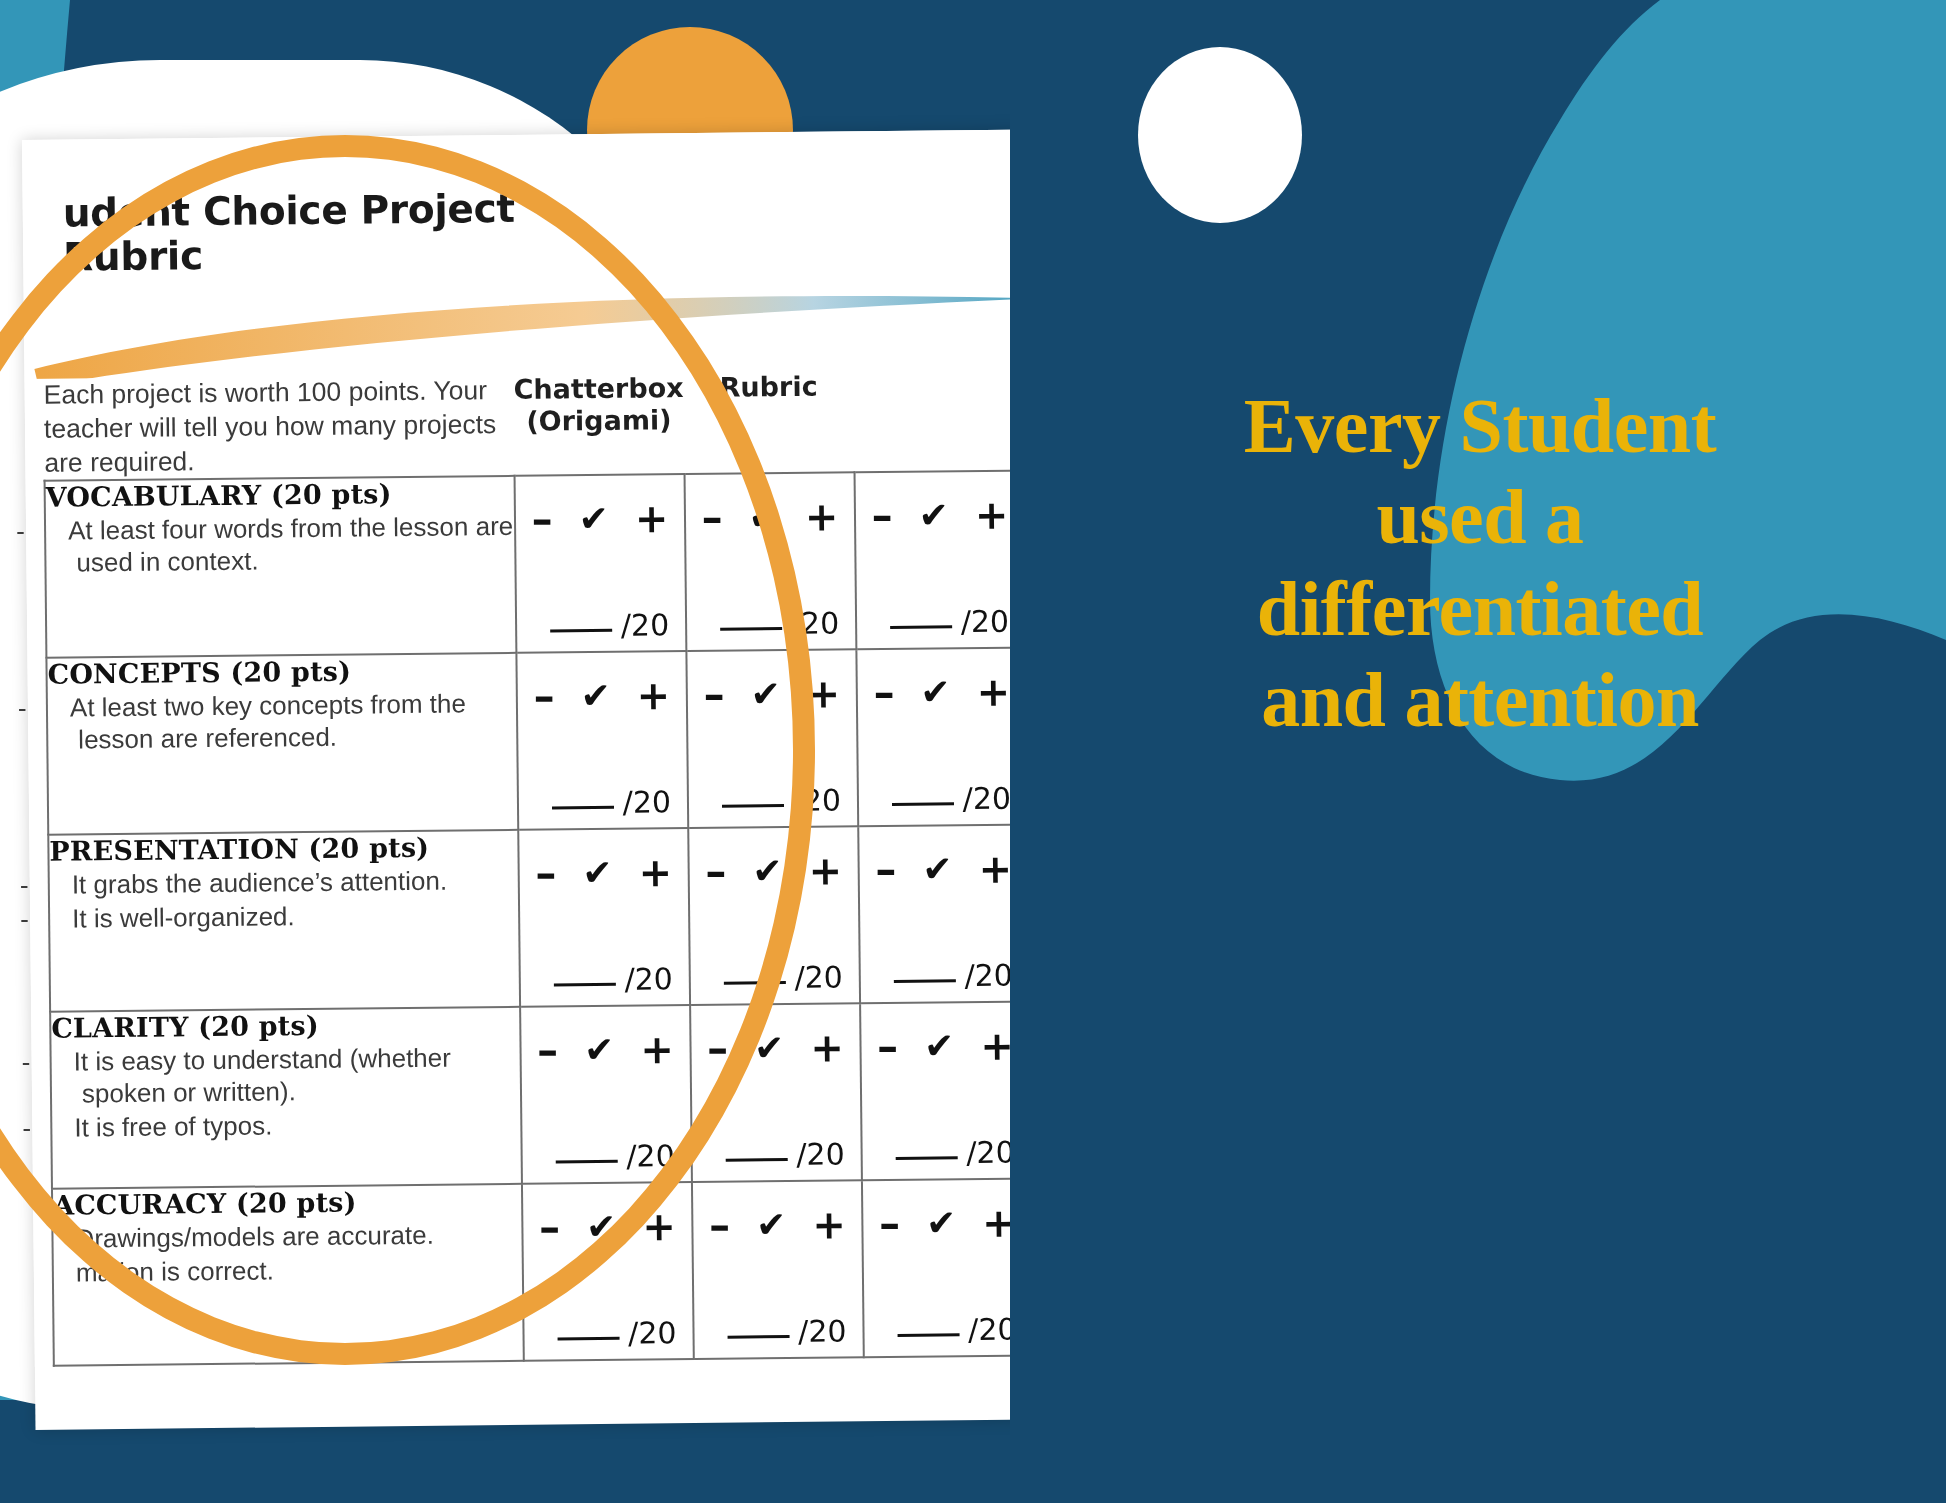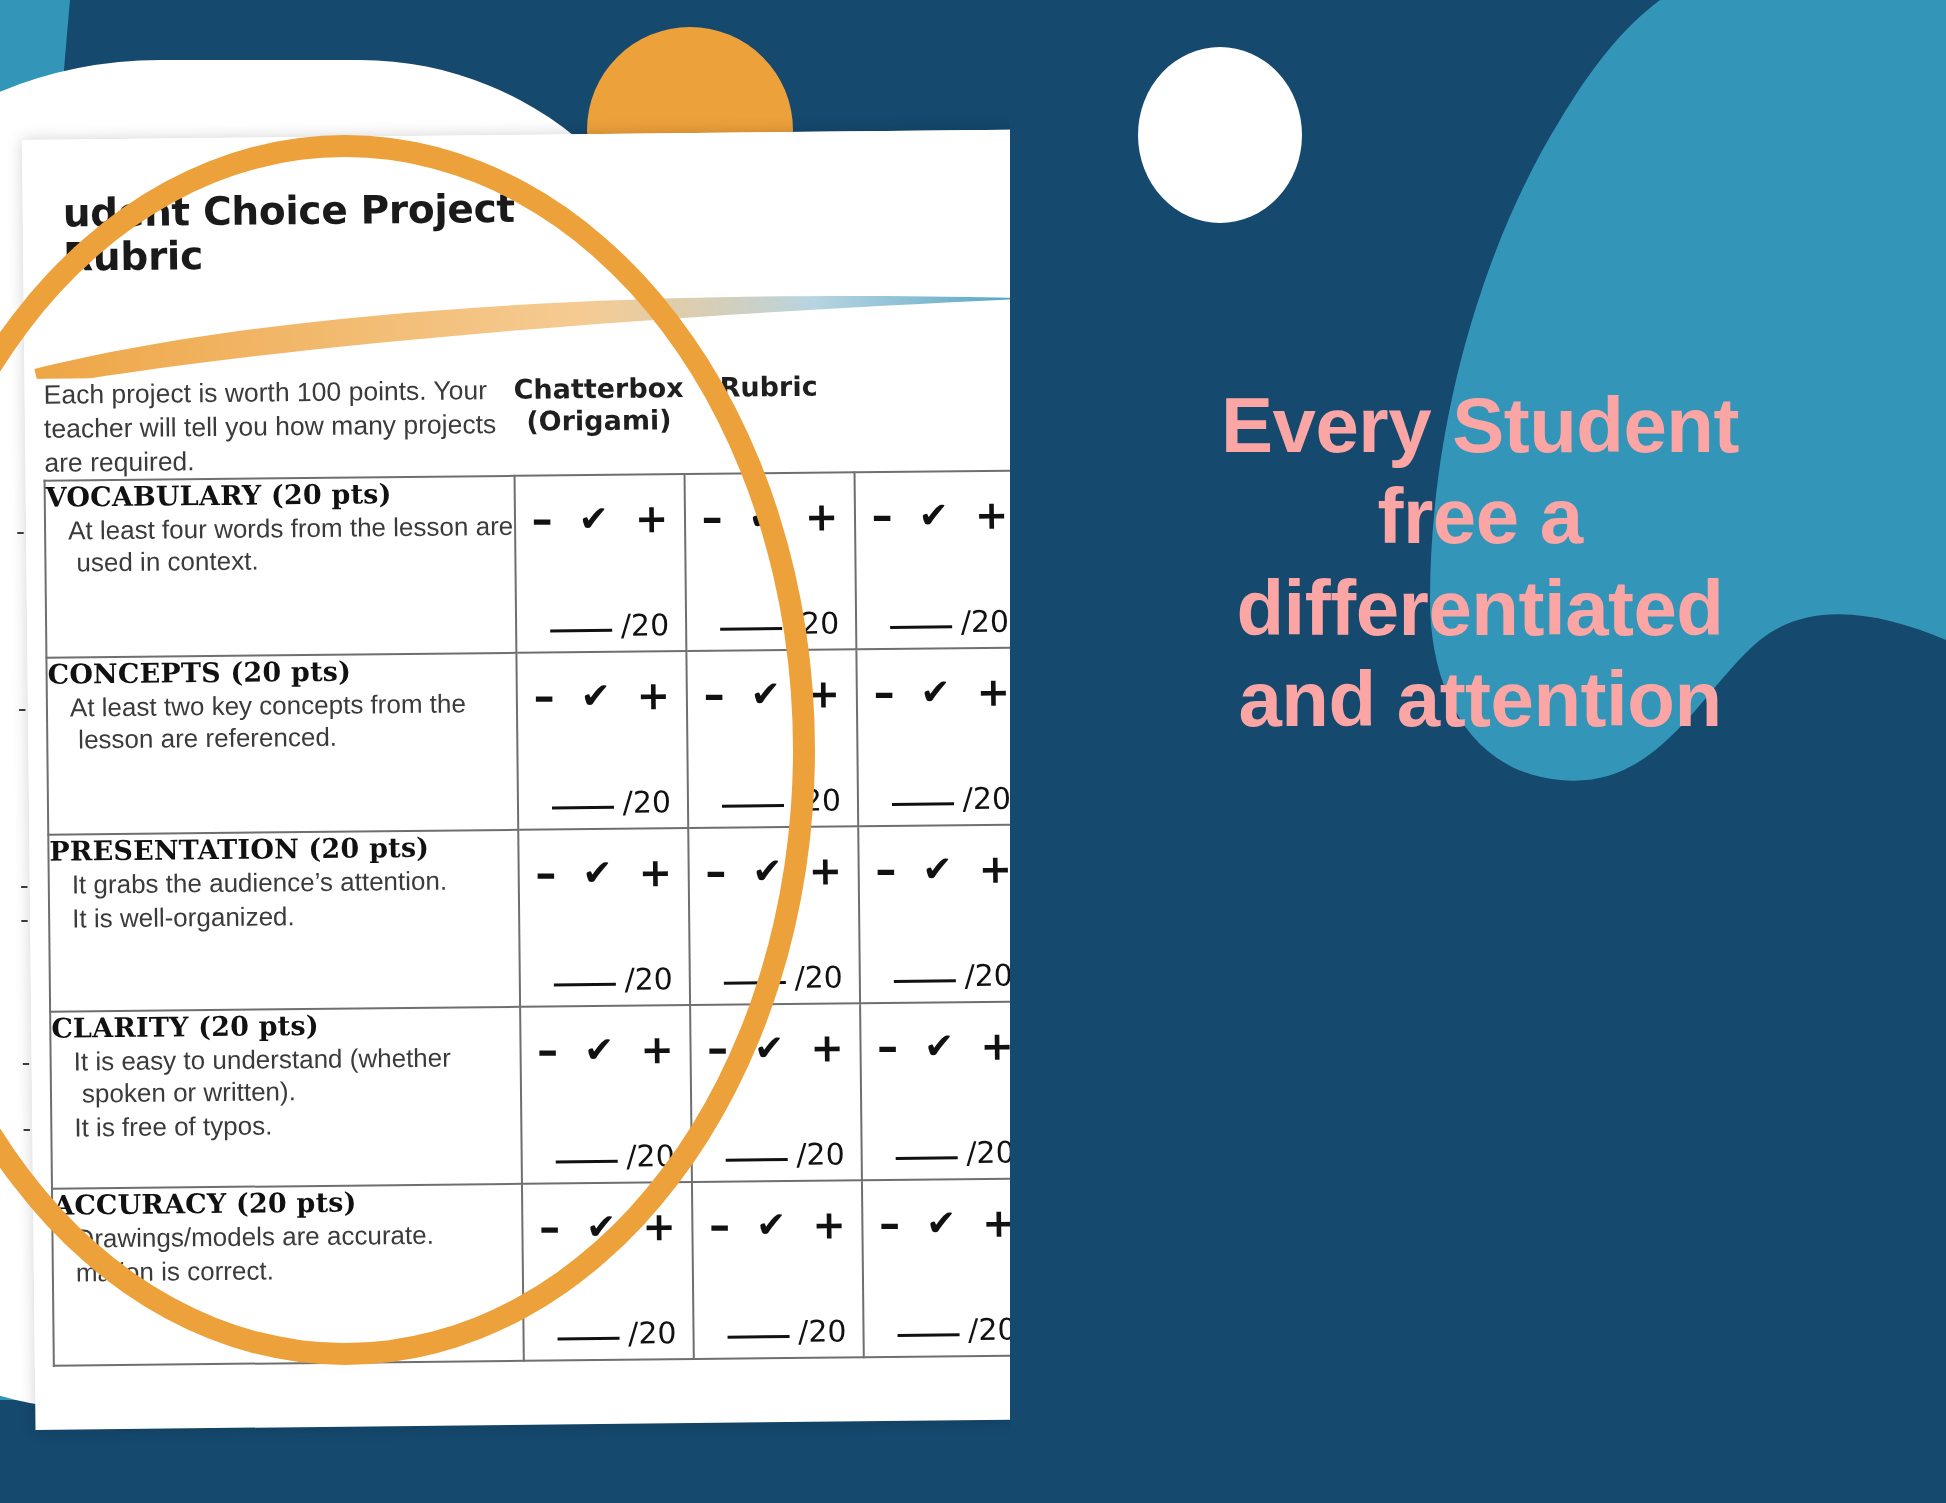--- a/index.html
+++ b/index.html
@@ -107,22 +107,22 @@
     font-size:30px;color:#111;white-space:nowrap;
   }
   .outof .blank{
     display:inline-block;width:62px;border-bottom:3px solid #111;
     margin-right:9px;vertical-align:4px;
   }
 
   
   #headline{
     position:absolute;left:1040px;top:380px;width:880px;
-    text-align:center;color:#fca5a5;
-    font-family:Liberation Sans, sans-serif;
+    text-align:center;color:#eab308;
+    font-family:Liberation Serif, serif;
     font-weight:bold;
     font-size:78px;line-height:1.17;
     letter-spacing:-0.5px;
   }
   #headline .ln{display:block;}
 </style>
 </head>
 <body>
 
 <svg id="bg" viewBox="0 0 1946 1503" preserveAspectRatio="none">
@@ -353,16 +353,16 @@
     </tbody>
       </table>
   </div>
 
   <div class="orange-ring"></div>
   <div class="orange-ring-left"></div>
 </div>
 
 <div id="headline">
   <span class="ln">Every Student</span>
-  <span class="ln">free a</span>
+  <span class="ln">used a</span>
   <span class="ln">differentiated</span>
   <span class="ln">and attention</span>
 </div>
 
 </body></html>

